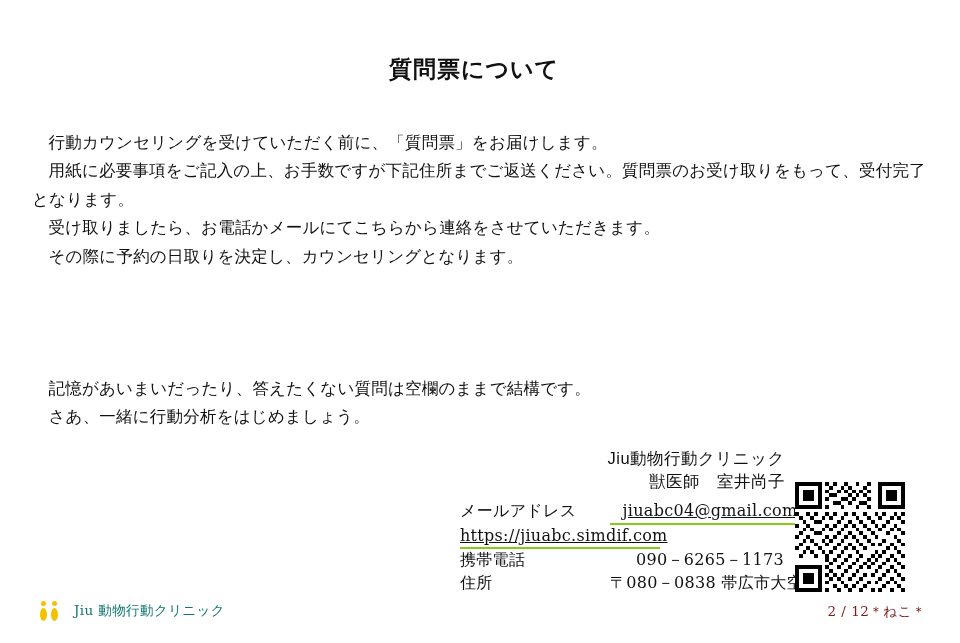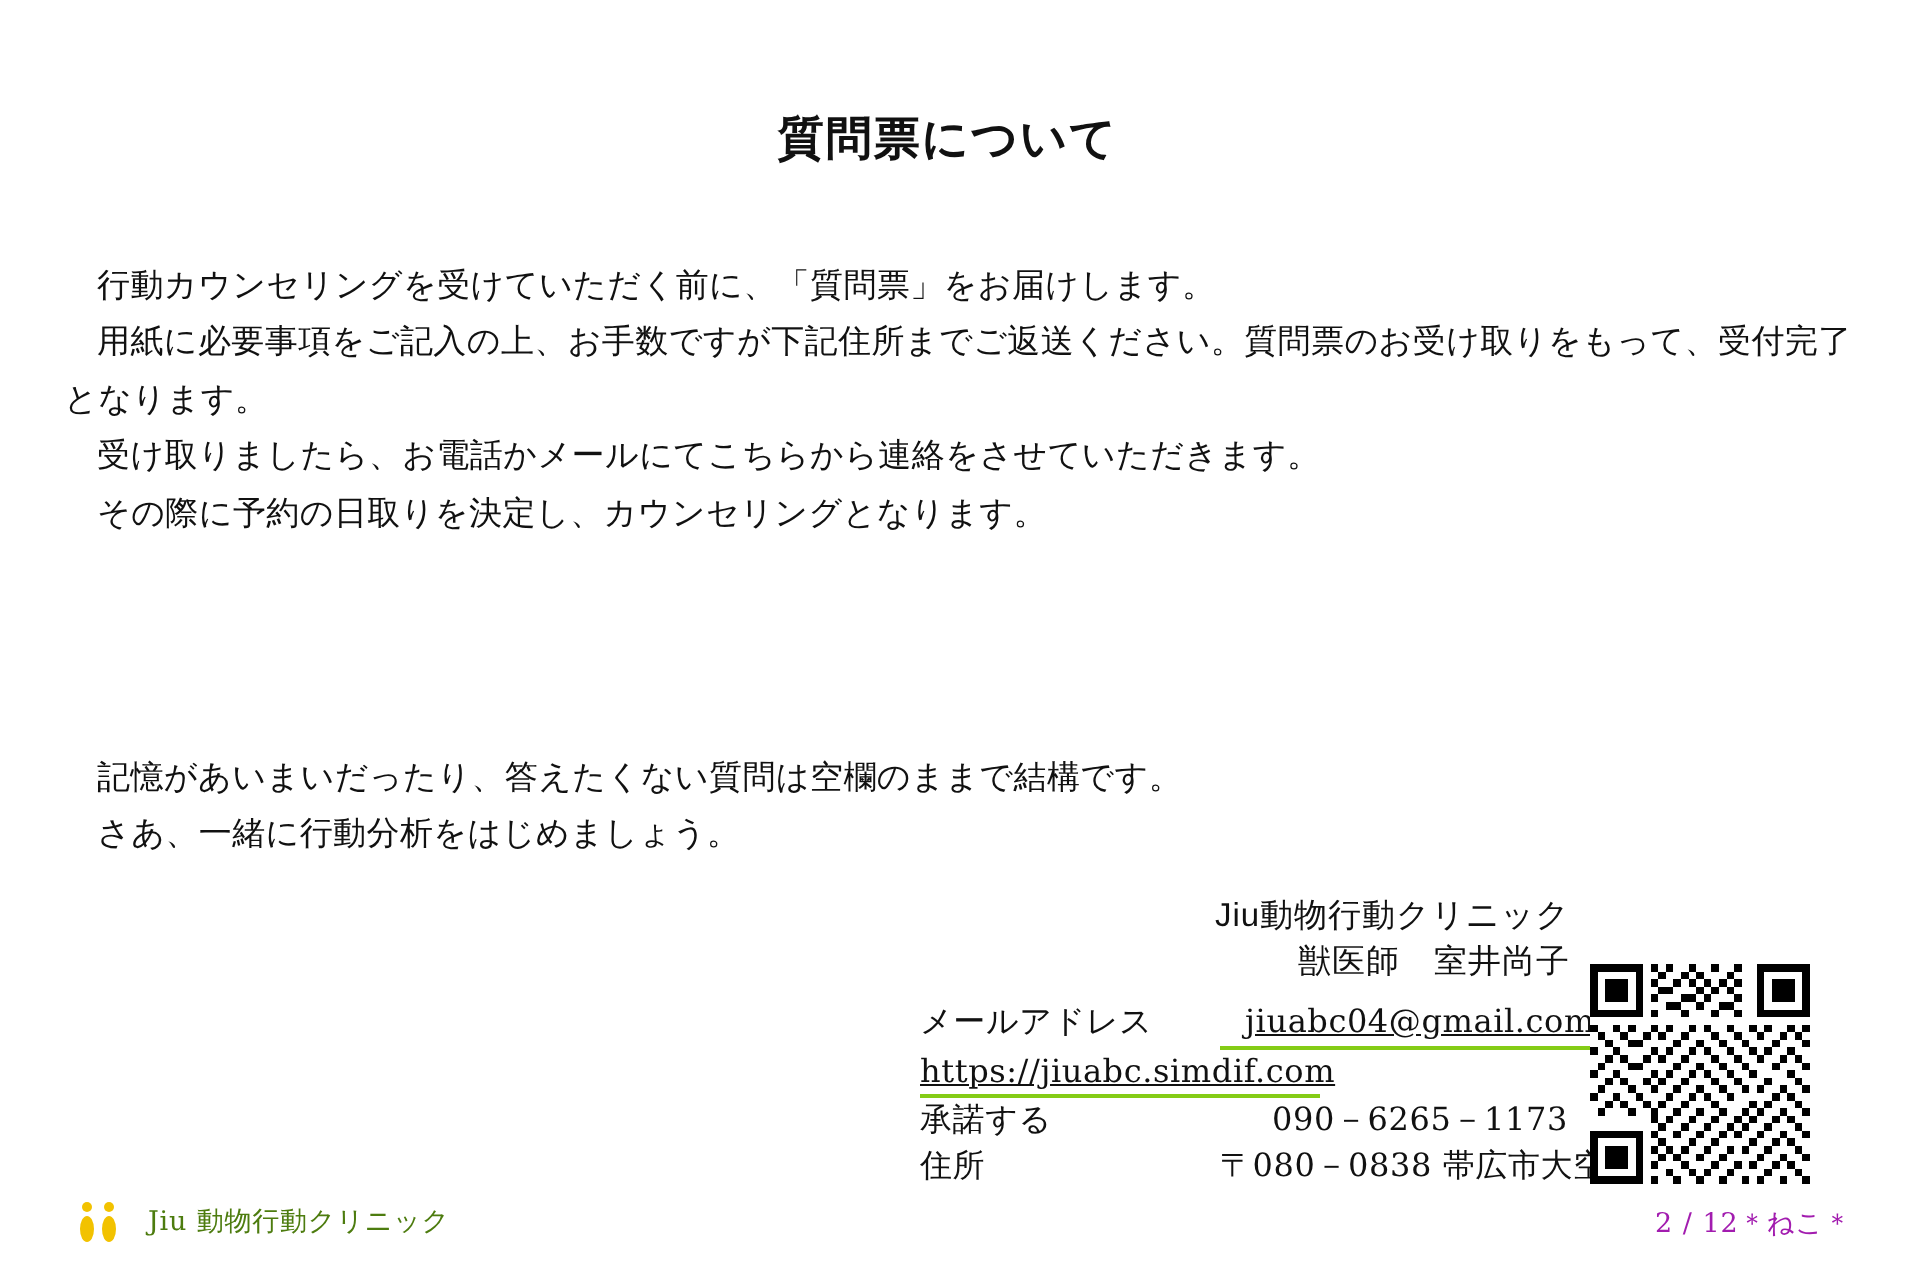--- a/index.html
+++ b/index.html
@@ -124,30 +124,30 @@
     background: #f2c200;
     border-radius: 50%;
     display: block;
   }
   .logo-dot-l { left: 1px; top: 0px; width: 5px; height: 5px; }
   .logo-dot-r { left: 12px; top: 0px; width: 5px; height: 5px; }
   .logo-body-l { left: 0px; top: 7px; width: 7px; height: 13px; border-radius: 4px 4px 3px 3px; }
   .logo-body-r { left: 11px; top: 7px; width: 7px; height: 13px; border-radius: 4px 4px 3px 3px; }
   .logo-text {
     font-size: 13.5px;
-    color: #4d7c0f;
+    color: #0f766e;
     font-family: "DejaVu Serif", "Liberation Serif", serif;
     letter-spacing: 0.4px;
   }
   .page-number {
     position: absolute;
     right: 34px;
     bottom: 22px;
     font-size: 13.5px;
-    color: #a21caf;
+    color: #7f1d1d;
     font-family: "DejaVu Serif", "Liberation Serif", serif;
     letter-spacing: 0.5px;
   }
 </style>
 </head>
 <body>
 
 <div class="page">
 
   <div class="doc-title">質問票について</div>
@@ -170,21 +170,21 @@
 
   <div class="contact">
     <div class="contact-row mail">
       <span class="contact-label">メールアドレス</span>
       <span class="contact-value link">jiuabc04@gmail.com</span>
     </div>
     <div class="contact-row home">
       <span class="contact-value link">https://jiuabc.simdif.com</span>
     </div>
     <div class="contact-row tel">
-      <span class="contact-label">承諾する</span>
+      <span class="contact-label">携帯電話</span>
       <span class="contact-value">090－6265－1173</span>
     </div>
     <div class="contact-row addr">
       <span class="contact-label">住所</span>
       <span class="contact-value">〒080－0838 帯広市大空町10－15－5</span>
     </div>
   </div>
 
   <div class="qr">
     <svg width="110" height="110" viewBox="0 0 29 29" shape-rendering="crispEdges">

